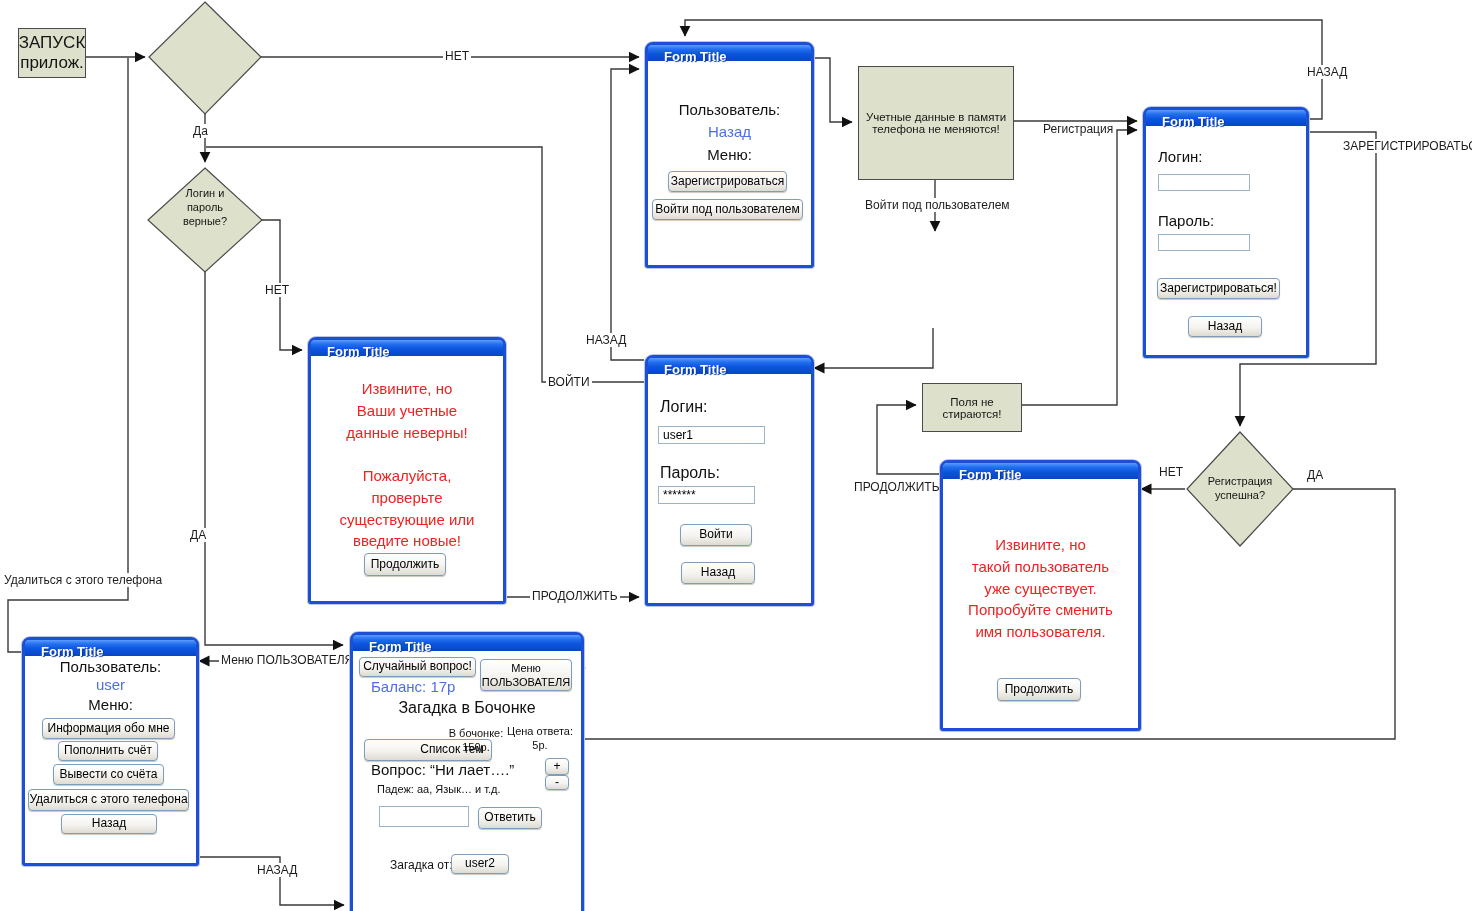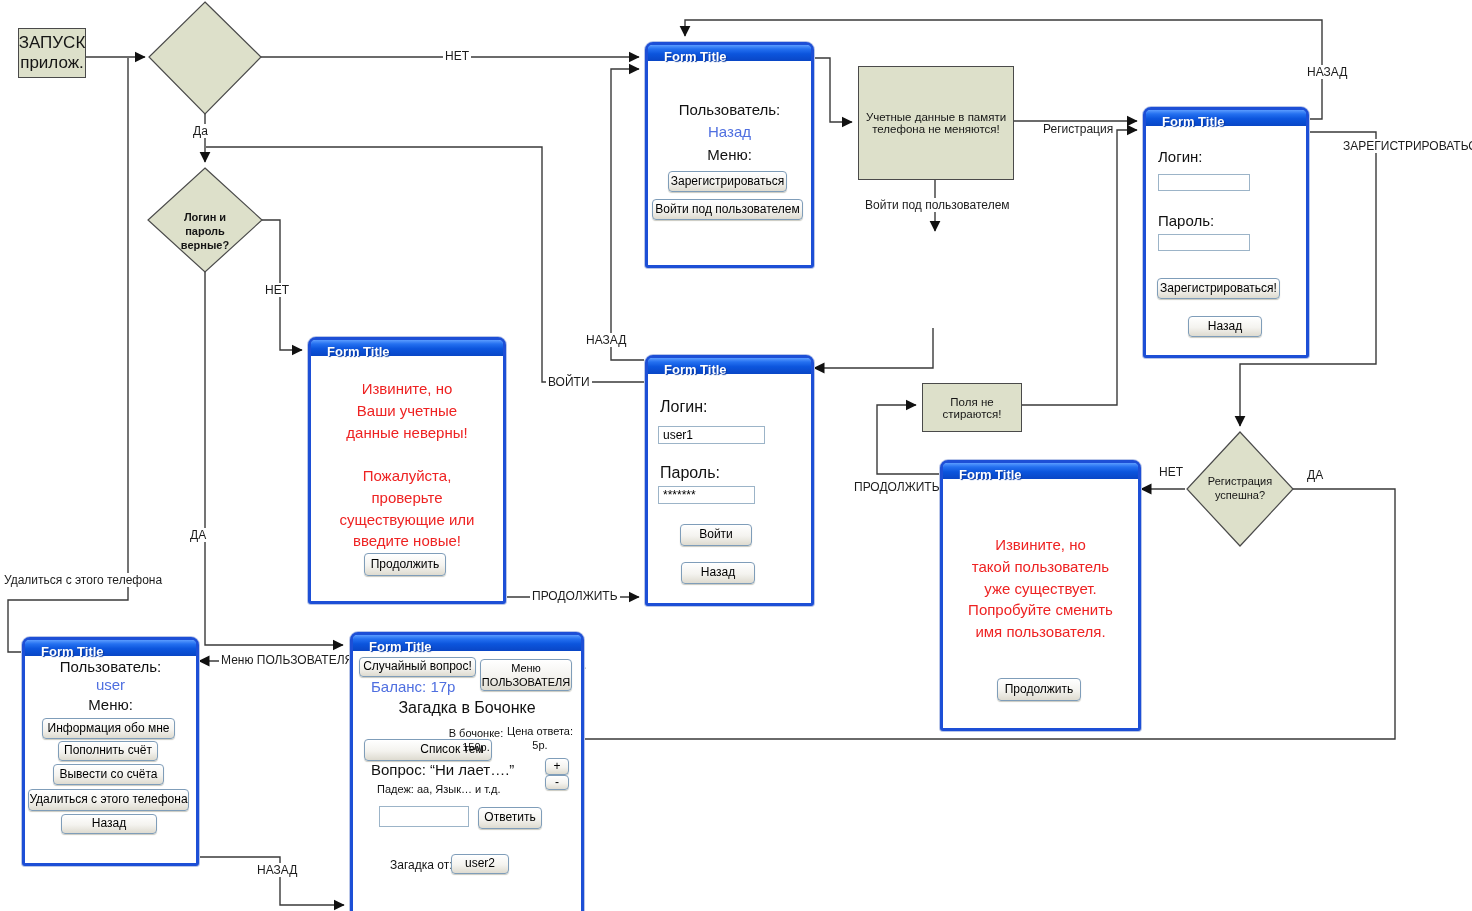--- a/index.html
+++ b/index.html
@@ -80,21 +80,21 @@
     <g fill="#dde0ca" stroke="#4a4a4a" stroke-width="1.2">
       <polygon points="205,2 261,57 205,114 149,57"></polygon>
       <polygon points="205,168 262,220 205,272 148,220"></polygon>
       <polygon points="1240,432 1293,489 1240,546 1187,489"></polygon>
     </g>
   </svg>
 
   <div class="node" style="left:18px;top:28px;width:66px;height:48px;font-size:17px;">ЗАПУСК
 прилож.</div>
 
-  <div class="dtext" style="left:158px;top:204px;width:94px;height:56px;font-weight:bold;">Логин и
+  <div class="dtext" style="left:158px;top:180px;width:94px;height:56px;">Логин и
 пароль
 верные?</div>
   <div class="dtext" style="left:1192px;top:468px;width:96px;height:42px;">Регистрация
 успешна?</div>
 
   <div class="node" style="left:858px;top:66px;width:154px;height:112px;font-size:11.5px;">Учетные данные в памяти
 телефона не меняются!</div>
   <div class="node" style="left:922px;top:383px;width:98px;height:47px;font-size:11.5px;">Поля не
 стираются!</div>
 

